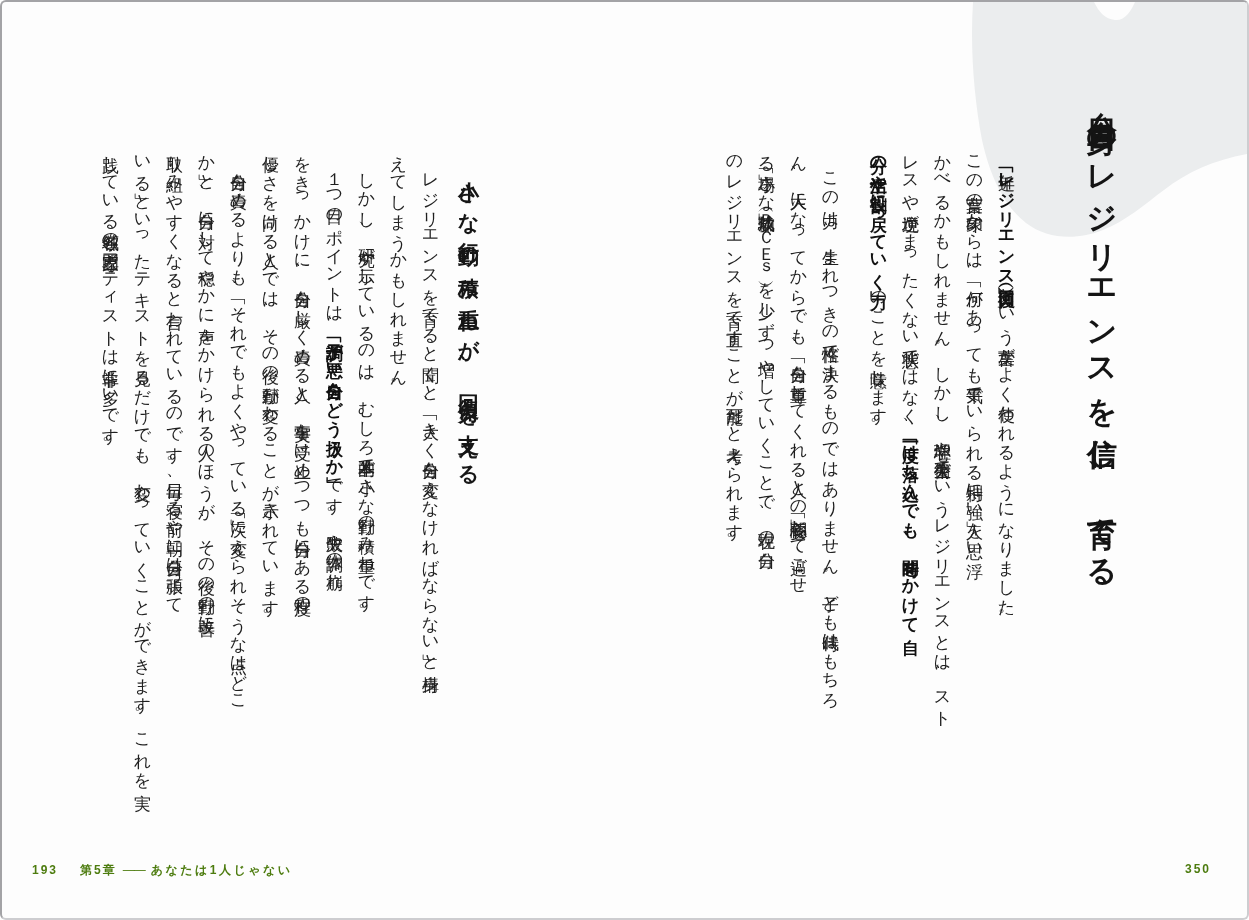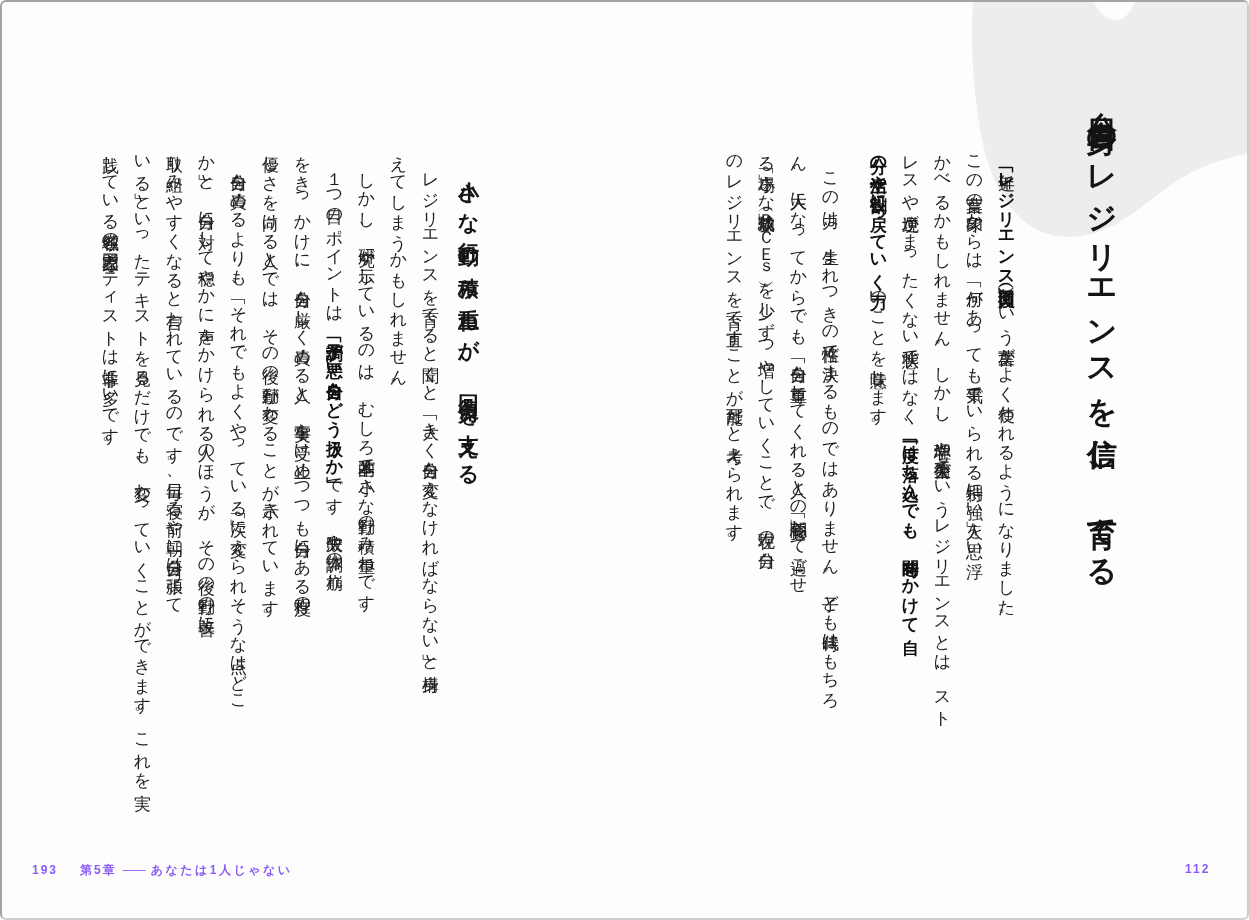--- a/index.html
+++ b/index.html
@@ -39,21 +39,21 @@
   .col{line-height:32px;white-space:nowrap;font-kerning:none;}
   .col.gap{margin-right:16px;}
   .col .g{
     font-family:"Liberation Sans","DejaVu Sans",sans-serif;
     font-weight:700;color:#111;
   }
   
   .footer{
     position:absolute;top:860px;
     font-family:"Liberation Sans","DejaVu Sans",sans-serif;
-    font-size:12px;font-weight:600;color:#8b5cf6;
+    font-size:12px;font-weight:600;color:#4d7c0f;
     letter-spacing:2px;white-space:nowrap;
   }
   #footer-left{left:30px;}
   #footer-right{left:1183px;}
   #footer-left .chapter{margin-left:22px;}
   #footer-left .dash{margin:0 6px;letter-spacing:-1px;font-weight:400;}
   #footer-left .chap-title{letter-spacing:2.5px;}
 </style>
 </head>
 <body>
@@ -76,21 +76,21 @@
         <div class="col"><span>　近年</span><span class="g">「レジリエンス（回復力）」</span><span>という言葉がよく使われるようになりました。</span></div>
         <div class="col"><span>この言葉の印象からは、「何があっても平気でいられる特別に強い人」を思い浮</span></div>
         <div class="col"><span>かべるかもしれません。しかし、心理学や公衆衛生でいうレジリエンスとは、スト</span></div>
         <div class="col"><span>レスや逆境がまったくない状態ではなく、</span><span class="g">「一度は落ち込んでも、時間をかけて自</span></div>
         <div class="col"><span class="g">分の生活や役割に戻っていく力」</span><span>のことを意味します。</span></div>
         <div class="col gap"><span>　この力は、生まれつきの性格で決まるものではありません。子ども時代はもちろ</span></div>
         <div class="col"><span>ん、大人になってからでも、「自分を尊重してくれる人との関係」「安心して過ごせ</span></div>
         <div class="col"><span>る場」「小さな成功体験」（ＰＣＥｓ）を少しずつ増やしていくことで、現在の自分</span></div>
         <div class="col"><span>のレジリエンスを育て直すことが可能だと考えられます。</span></div>
       </div>
-    <div id="footer-right" class="footer">112</div>
+    <div id="footer-right" class="footer">350</div>
   </section>
 
   <section>
     <h2 class="vtext sub-heading">小さな行動の積み重ねが、回復力を支える</h2>
     <div id="left-body" class="vtext body-block">
         <div class="col"><span>　レジリエンスを育てると聞くと、「大きく自分を変えなければならない」と身構</span></div>
         <div class="col"><span>えてしまうかもしれません。</span></div>
         <div class="col"><span>　しかし、研究が示しているのは、むしろ基本的で小さな行動の積み重ねです。</span></div>
         <div class="col"><span>　１つ目のポイントは、</span><span class="g">「調子が悪い自分をどう扱うか」</span><span>です。失敗や体調の崩れ</span></div>
         <div class="col"><span>をきっかけに、自分を厳しく責める人と、事実を受け止めつつも自分にある程度の</span></div>

